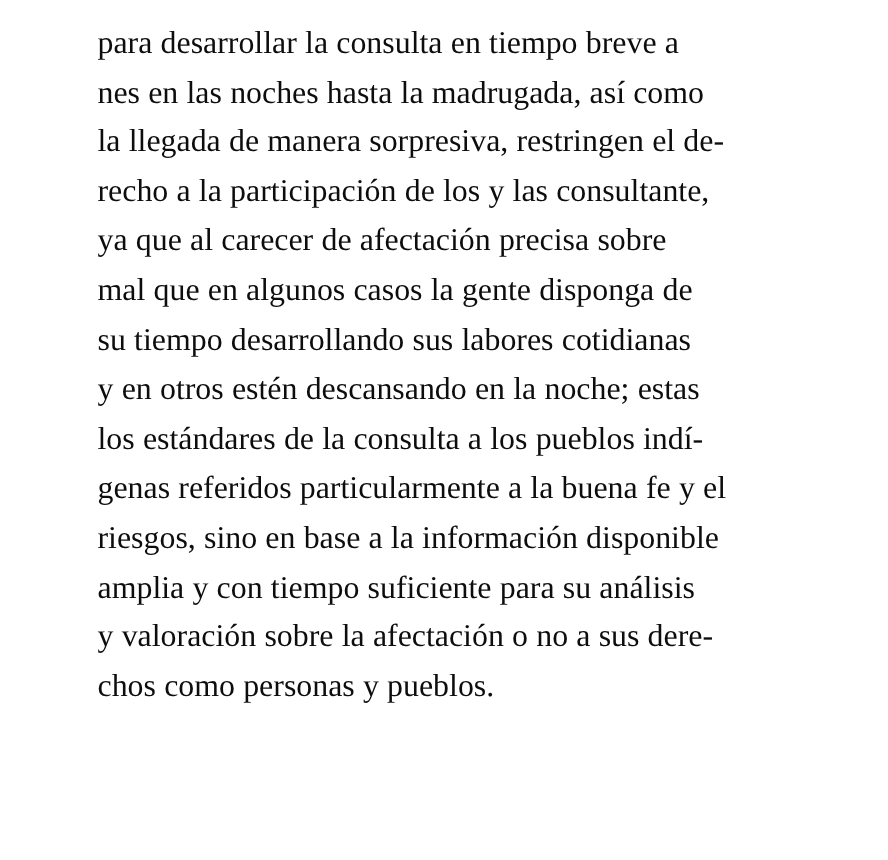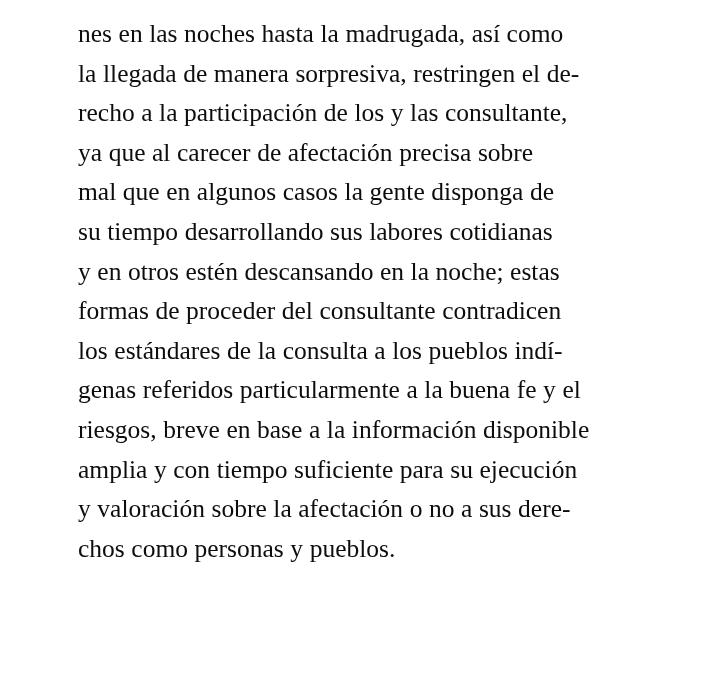--- a/index.html
+++ b/index.html
@@ -38,29 +38,29 @@
   .body-paragraph .line.last {
     text-align: left;
   }
 </style>
 </head>
 <body>
 
 <div class="page">
   <div class="text-column">
     <p class="body-paragraph">
+      <span class="line">para desarrollar la consulta en tiempo breve a</span>
       <span class="line">nes en las noches hasta la madrugada, así como</span>
       <span class="line">la llegada de manera sorpresiva, restringen el de-</span>
       <span class="line">recho a la participación de los y las consultante,</span>
       <span class="line">ya que al carecer de afectación precisa sobre</span>
       <span class="line">mal que en algunos casos la gente disponga de</span>
       <span class="line">su tiempo desarrollando sus labores cotidianas</span>
       <span class="line">y en otros estén descansando en la noche; estas</span>
-      <span class="line">formas de proceder del consultante contradicen</span>
       <span class="line">los estándares de la consulta a los pueblos indí-</span>
       <span class="line">genas referidos particularmente a la buena fe y el</span>
-      <span class="line">riesgos, breve en base a la información disponible</span>
-      <span class="line">amplia y con tiempo suficiente para su ejecución</span>
+      <span class="line">riesgos, sino en base a la información disponible</span>
+      <span class="line">amplia y con tiempo suficiente para su análisis</span>
       <span class="line">y valoración sobre la afectación o no a sus dere-</span>
       <span class="line last">chos como personas y pueblos.</span>
     </p>
   </div>
 </div>
 
 </body></html>

